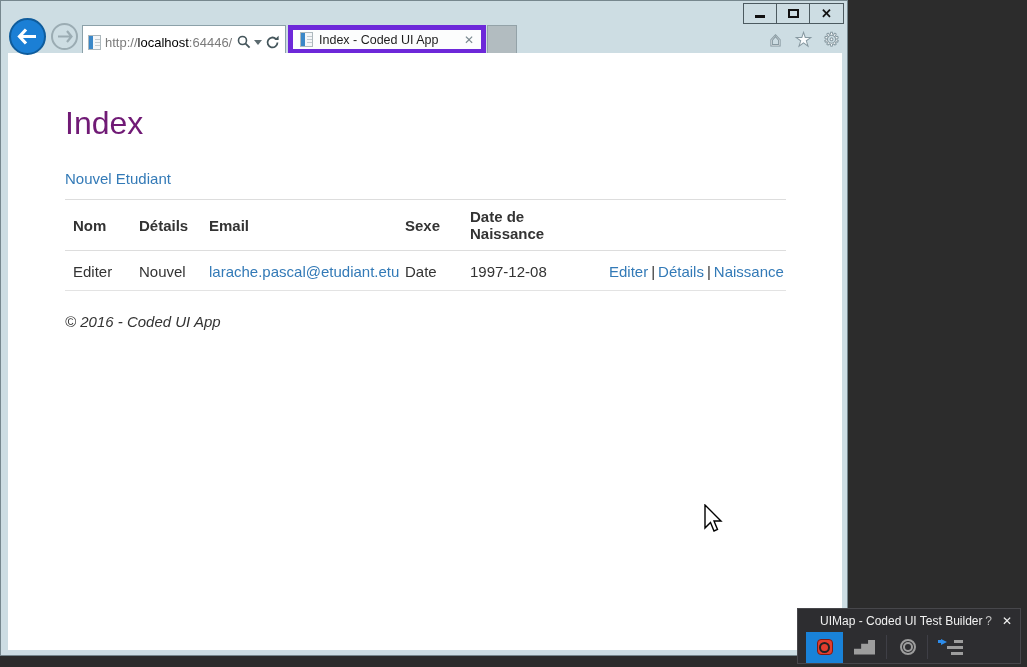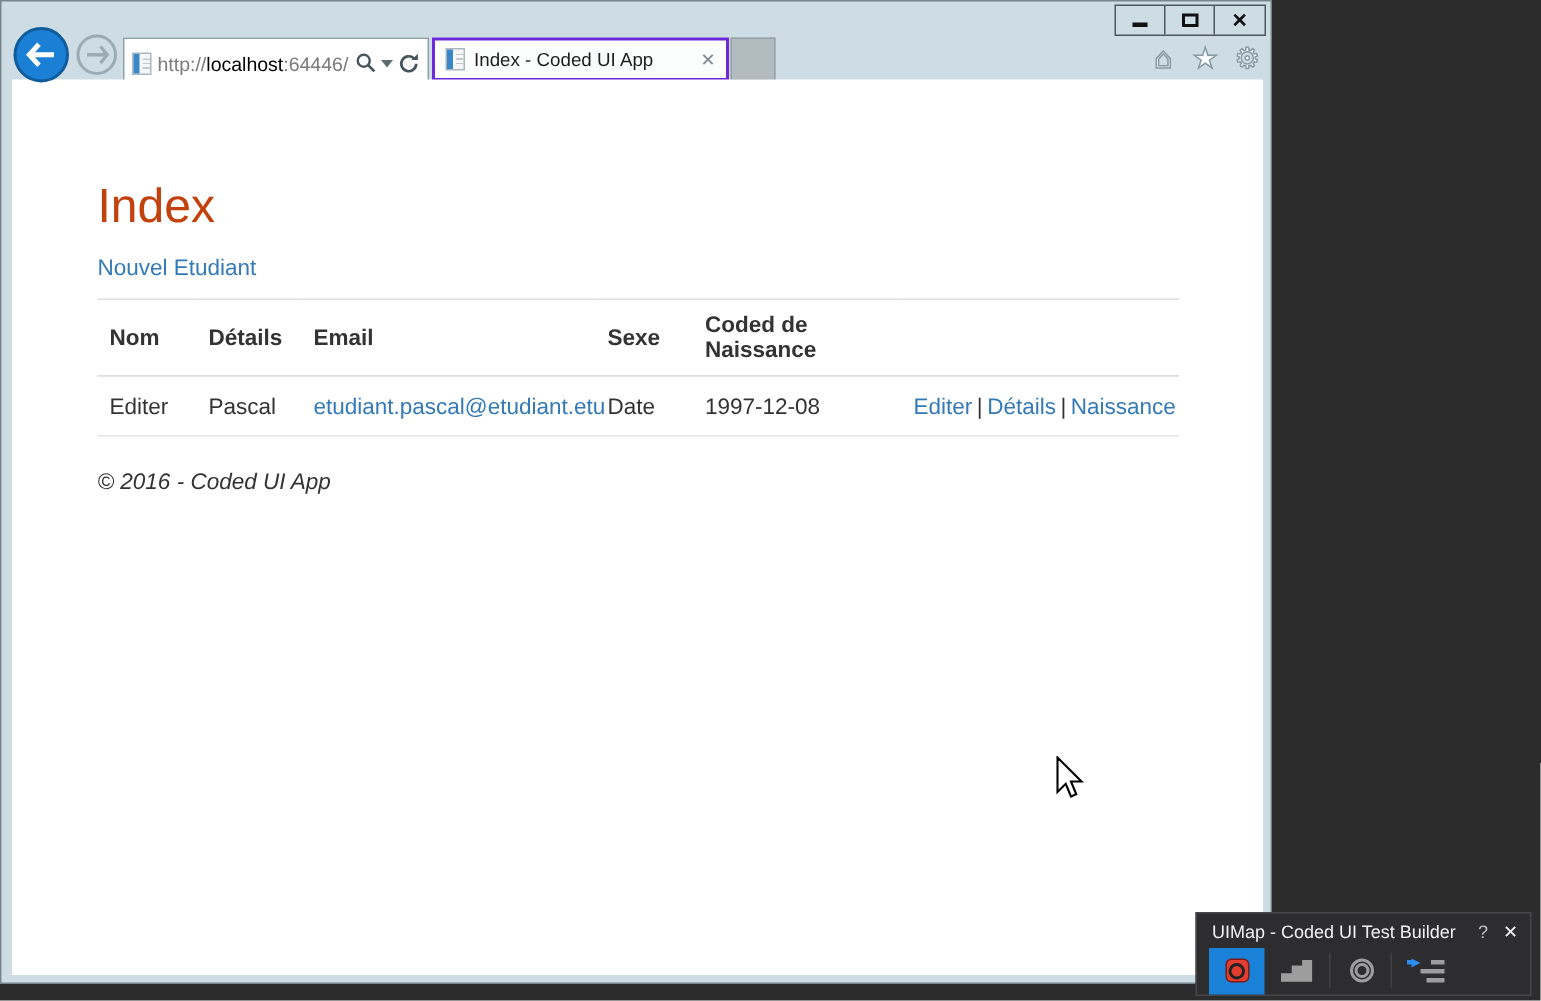--- a/index.html
+++ b/index.html
@@ -33,51 +33,51 @@
   .favicon::after { content:''; position:absolute; left:6px; top:3px; width:5px; height:8px;
                     background:repeating-linear-gradient(#c3cbcf 0 1px, transparent 1px 3px); }
   .url-text { font-size:13px; color:#7b7b7b; white-space:nowrap; overflow:hidden; flex:1; }
   .url-text .host { color:#000; }
   .addr-icons { display:flex; align-items:center; gap:3px; flex:none; }
   .caret-down { width:0; height:0; border-left:4px solid transparent; border-right:4px solid transparent;
                 border-top:5px solid #5c6b70; }
 
   
   .tab { position:absolute; left:287px; top:24px; width:198px; height:29px; background:#fcfdfd;
-         border:2px solid #6d28d9; display:flex; align-items:center; padding:0 7px; gap:6px; }
+         border:5px solid #6d28d9; display:flex; align-items:center; padding:0 7px; gap:6px; }
   .tab-title { font-size:12.5px; color:#1d1d1d; flex:1; white-space:nowrap; overflow:hidden; }
   .tab-close { font-size:12px; color:#7b8a90; cursor:default; }
   .newtab-stub { position:absolute; left:486px; top:24px; width:30px; height:29px;
                  background:#b2bcc0; border:1px solid #93a2a8; }
 
   
   .chrome-icons { position:absolute; left:763px; top:27px; display:flex; gap:5px;
                   font-family:"DejaVu Sans", sans-serif; }
   .chrome-icon { font-size:19px; color:#fafcfd; -webkit-text-stroke:1px #8799a1; line-height:22px; width:23px; text-align:center; }
 
   
   .page { position:absolute; left:7px; top:52px; width:834px; height:597px; background:#fff; }
-  .page-heading { position:absolute; left:57px; top:66px; font-size:32px; font-weight:500; color:#c2410c; }
+  .page-heading { position:absolute; left:57px; top:52px; font-size:32px; font-weight:500; color:#701a75; }
   .new-link { position:absolute; left:57px; top:117px; font-size:15px; color:#337ab7; text-decoration:none; }
   a { color:#337ab7; text-decoration:none; }
 
   .data-table { position:absolute; left:57px; top:146px; width:721px; border-collapse:collapse; table-layout:fixed; }
   .data-table th { text-align:left; font-size:15px; font-weight:bold; color:#333;
                    padding:8px 8px; border-top:1px solid #ddd; border-bottom:1px solid #ddd; }
   .data-table td { font-size:15px; color:#333; padding:12px 8px 14px; vertical-align:top; }
   .td-actions { text-align:right; }
   .action-sep { color:#333; margin:0 3px; }
 
   .page-hr { position:absolute; left:57px; top:237px; width:721px; border:none; border-top:1px solid #e3e3e3; }
   .page-footer { position:absolute; left:57px; top:260px; font-size:15px; color:#333;font-style:italic; }
 
   
   .uimap { position:absolute; left:797px; top:608px; width:224px; height:56px;
            background:#2d2d30; border:1px solid #47474b; z-index:50; }
-  .uimap-title-row { height:22px; display:flex; align-items:center; padding:2px 8px 0 10px; }
+  .uimap-title-row { height:22px; display:flex; align-items:center; padding:2px 8px 0 10px;margin-left:12px; }
   .uimap-title { font-size:12px; color:#f1f1f1; flex:1; white-space:nowrap; }
   .uimap-help { font-size:12px; color:#c0c0c0; margin-right:10px; cursor:default; }
   .uimap-close { font-size:12px; color:#f1f1f1; cursor:default; }
   .uimap-toolbar { display:flex; align-items:center; height:32px; padding-left:8px; }
   .tool-btn { height:31px; display:flex; align-items:center; justify-content:center; cursor:default; }
   .btn-record { width:37px; background:#1982d8; }
   .rec-icon { width:16px; height:16px; background:#e23d2e; border-radius:4px; border:1px solid #7e1a12;
               display:flex; align-items:center; justify-content:center; }
   .rec-icon::after { content:''; width:7px; height:7px; border:2px solid #222; border-radius:50%; }
   .stairs-icon { width:21px; height:15px; background:#9d9d9d; margin-left:11px;
@@ -168,29 +168,29 @@
         <col style="width:65px">
           <col style="width:139px">
           <col style="width:185px">
       </colgroup>
       <thead>
         <tr>
           <th>Nom</th>
           <th>Détails</th>
           <th>Email</th>
           <th>Sexe</th>
-          <th>Coded de Naissance</th>
+          <th>Date de Naissance</th>
           <th></th>
         </tr>
       </thead>
       <tbody>
         <tr>
           <td>Editer</td>
-          <td>Pascal</td>
-          <td><a href="#">etudiant.pascal@etudiant.etu</a></td>
+          <td>Nouvel</td>
+          <td><a href="#">larache.pascal@etudiant.etu</a></td>
           <td>Date</td>
           <td>1997-12-08</td>
           <td class="td-actions">
             <a href="#">Editer</a><span class="action-sep">|</span><a href="#">Détails</a><span class="action-sep">|</span><a href="#">Naissance</a>
           </td>
         </tr>
       </tbody>
     </table>
 
     <hr class="page-hr">

